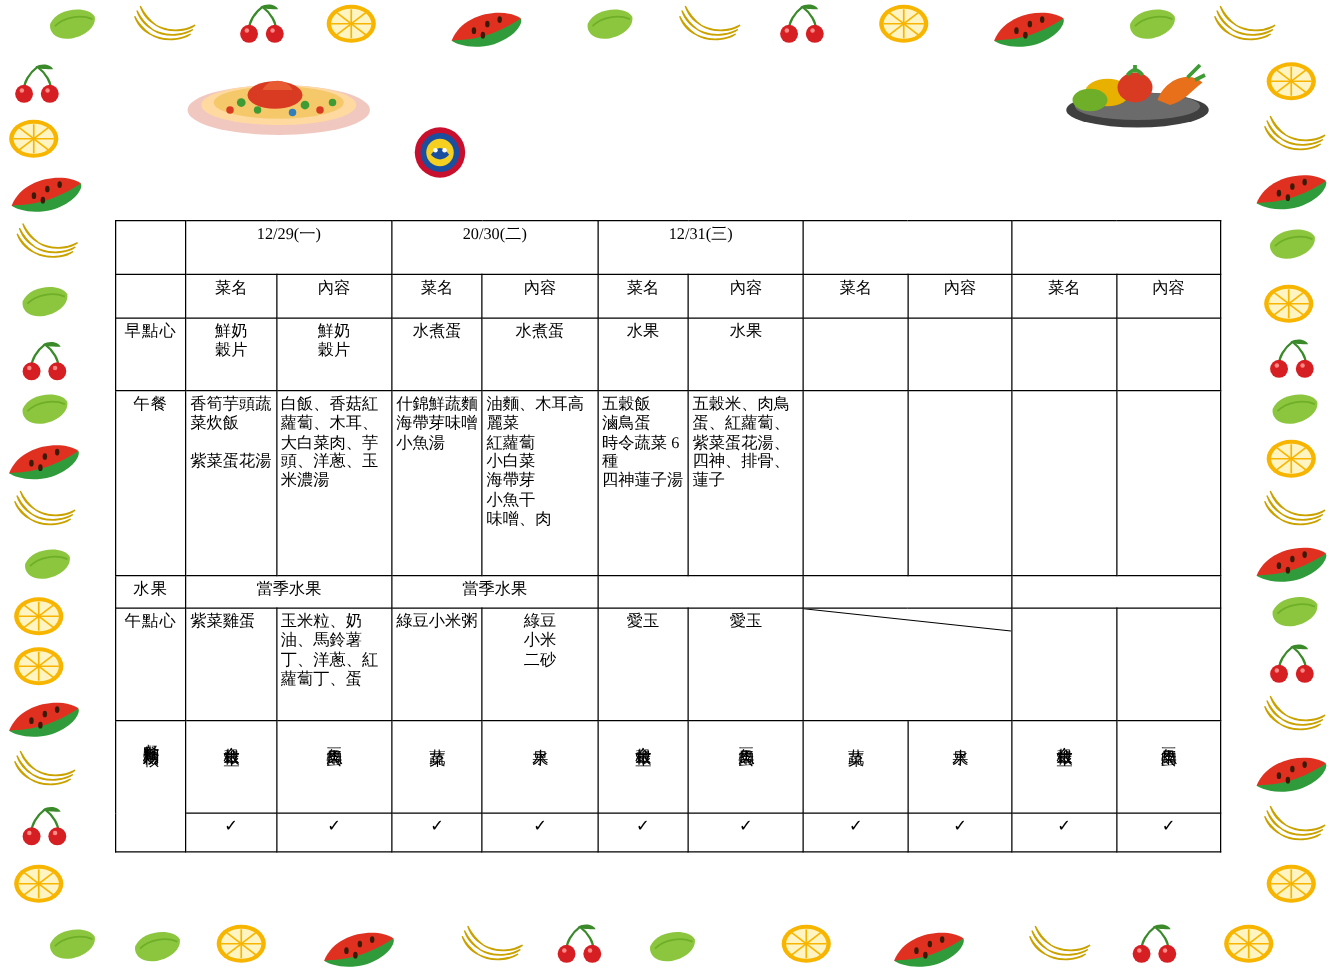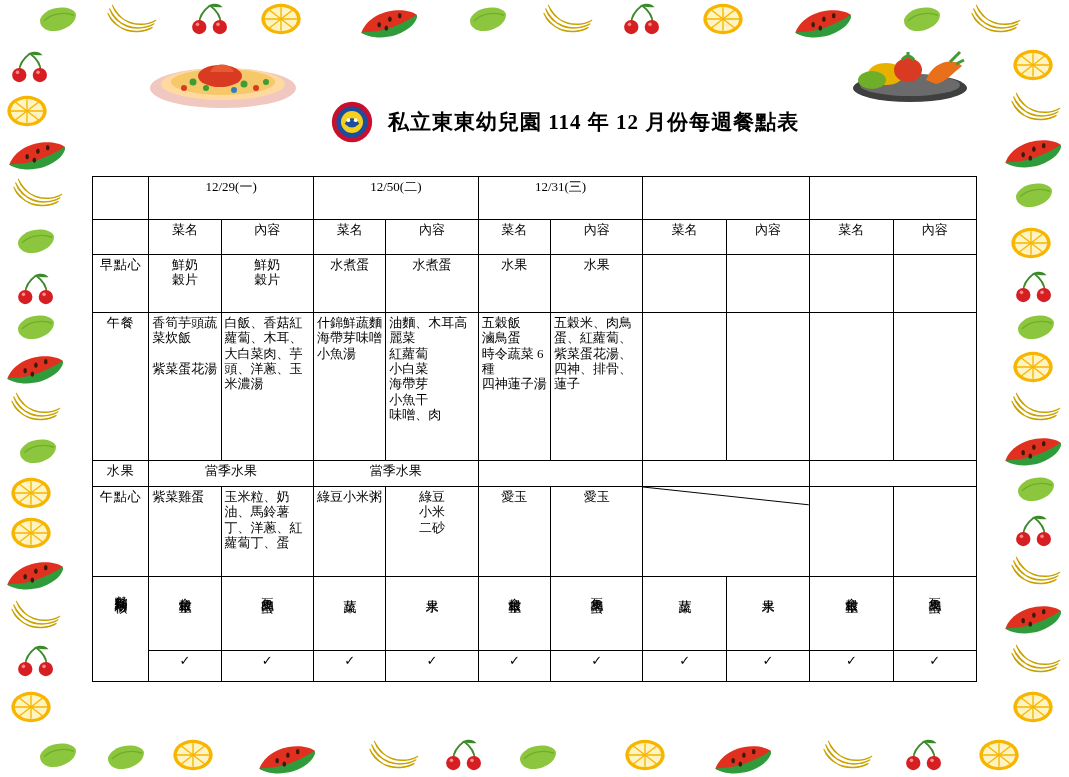--- a/index.html
+++ b/index.html
@@ -488,21 +488,20 @@
 </div>
 
 <div class="content">
 
   <div class="title-row">
     <span class="logo">
       <svg viewBox="0 0 48 48" width="44" height="44">
           <use href="#sym-emblem"></use>
         </svg>
     </span>
-    <span class="title-text">私立東東幼兒園 114 年 12 月份每週餐點表</span>
   </div>
 
 
   <table class="menu">
     <colgroup>
       <col style="width:56px">
       <col style="width:72px">
         <col style="width:92px">
       <col style="width:72px">
         <col style="width:92px">
@@ -511,21 +510,21 @@
       <col style="width:83px">
         <col style="width:83px">
       <col style="width:83px">
         <col style="width:83px">
     </colgroup>
 
     <tbody>
         <tr>
       <td class="dayhead"></td>
       <td class="dayhead" colspan="2">12/29(一)</td>
-      <td class="dayhead" colspan="2">12/50(二)</td>
+      <td class="dayhead" colspan="2">20/30(二)</td>
       <td class="dayhead" colspan="2">12/31(三)</td>
       <td class="dayhead" colspan="2"></td>
       <td class="dayhead" colspan="2"></td>
     </tr>
 
     <tr>
       <td class="colhead"></td>
       <td class="colhead">菜名</td>
       <td class="colhead">內容</td>
       <td class="colhead">菜名</td>

